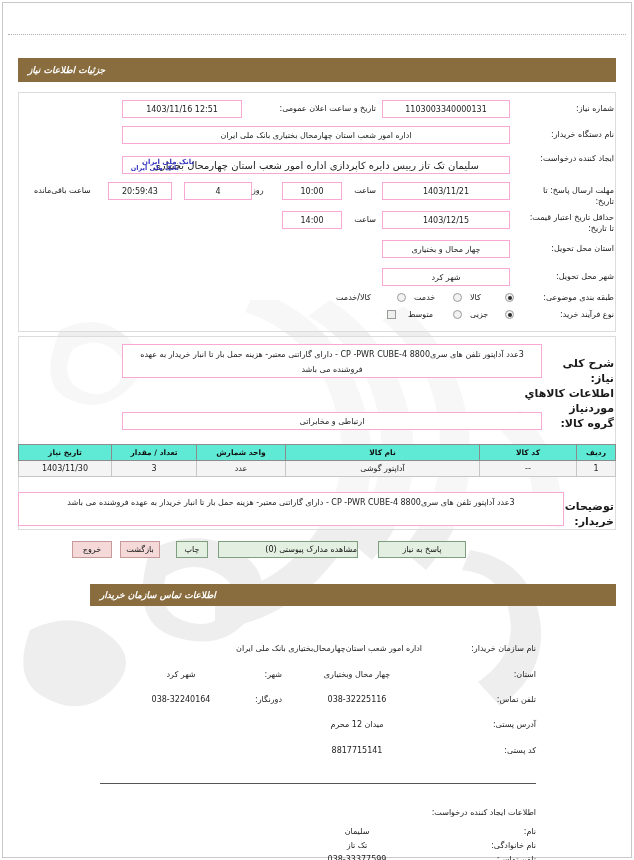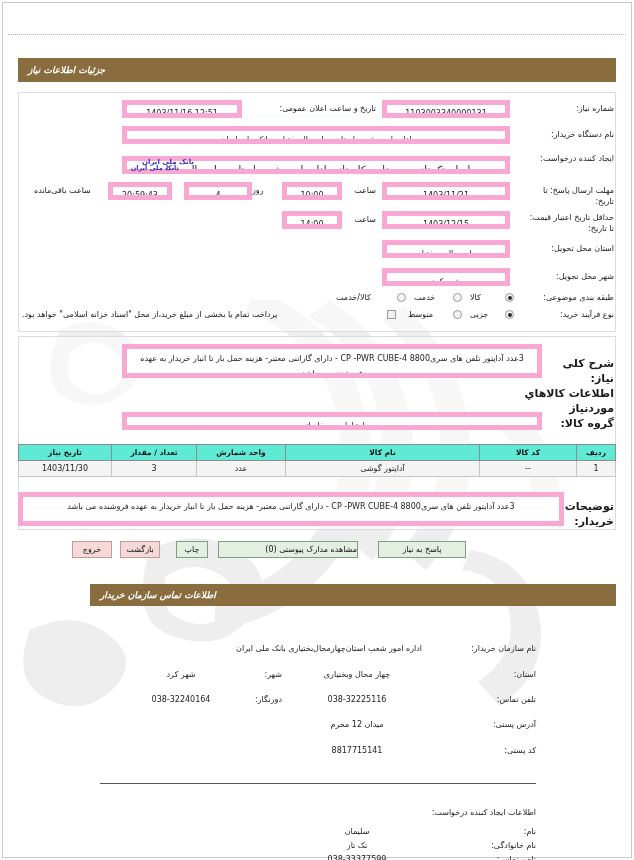--- a/index.html
+++ b/index.html
@@ -73,21 +73,21 @@
     position: absolute;
     background: rgba(255,255,255,0.55);
     border: 1px solid #dcdcdc;
     box-sizing: border-box;
     z-index: 2;
   }
 
   
   .fbox {
     position: absolute;
-    border: 5px solid #f9a8d4;
+    border: 1px solid #f9a8d4;
     background: #ffffff;
     box-sizing: border-box;
     font-size: 8px;
     line-height: 1.45;
     padding: 2px 5px;
     text-align: center;
     z-index: 4;
     overflow: hidden;
     white-space: nowrap;
   }
@@ -281,21 +281,20 @@
   <div class="lbl" style="right:186px; top:293px; width:34px;">خدمت</div>
   <span class="radio" style="right:228px; top:293px;"></span>
   <div class="lbl" style="right:242px; top:293px; width:56px;">کالا/خدمت</div>
 
   <div class="lbl rt" style="right:20px; top:310px; width:90px;">نوع فرآیند خرید:</div>
   <span class="radio on" style="right:120px; top:310px;"></span>
   <div class="lbl" style="right:134px; top:310px; width:30px;">جزیی</div>
   <span class="radio" style="right:172px; top:310px;"></span>
   <div class="lbl" style="right:186px; top:310px; width:40px;">متوسط</div>
   <span class="cbox" style="right:238px; top:310px;"></span>
-  <div class="lbl" style="right:252px; top:310px; width:360px;">پرداخت تمام یا بخشی از مبلغ خرید،از محل "اسناد خزانه اسلامی" خواهد بود.</div>
 
   <div class="panel" style="left:18px; top:336px; width:598px; height:194px;"></div>
 
   <div class="lbl rt bold" style="right:20px; top:357px; width:66px;">شرح کلی نیاز:</div>
   <div class="fbox wrap" style="right:92px; top:344px; width:420px; height:34px; line-height:15px; text-align:center;">3عدد آداپتور تلفن های سری8800    CP -PWR CUBE-4 -  دارای گاراتنی  معتبر- هزینه حمل بار تا انبار خریدار به عهده فروشنده می           باشد</div>
 
   <div class="lbl rt bold" style="right:20px; top:387px; width:130px;">اطلاعات کالاهاي موردنیاز</div>
 
   <div class="lbl rt bold" style="right:20px; top:417px; width:60px;">گروه کالا:</div>
   <div class="fbox" style="right:92px; top:412px; width:420px; height:18px; line-height:14px; text-align:center;">ارتباطی و مخابراتی</div>

